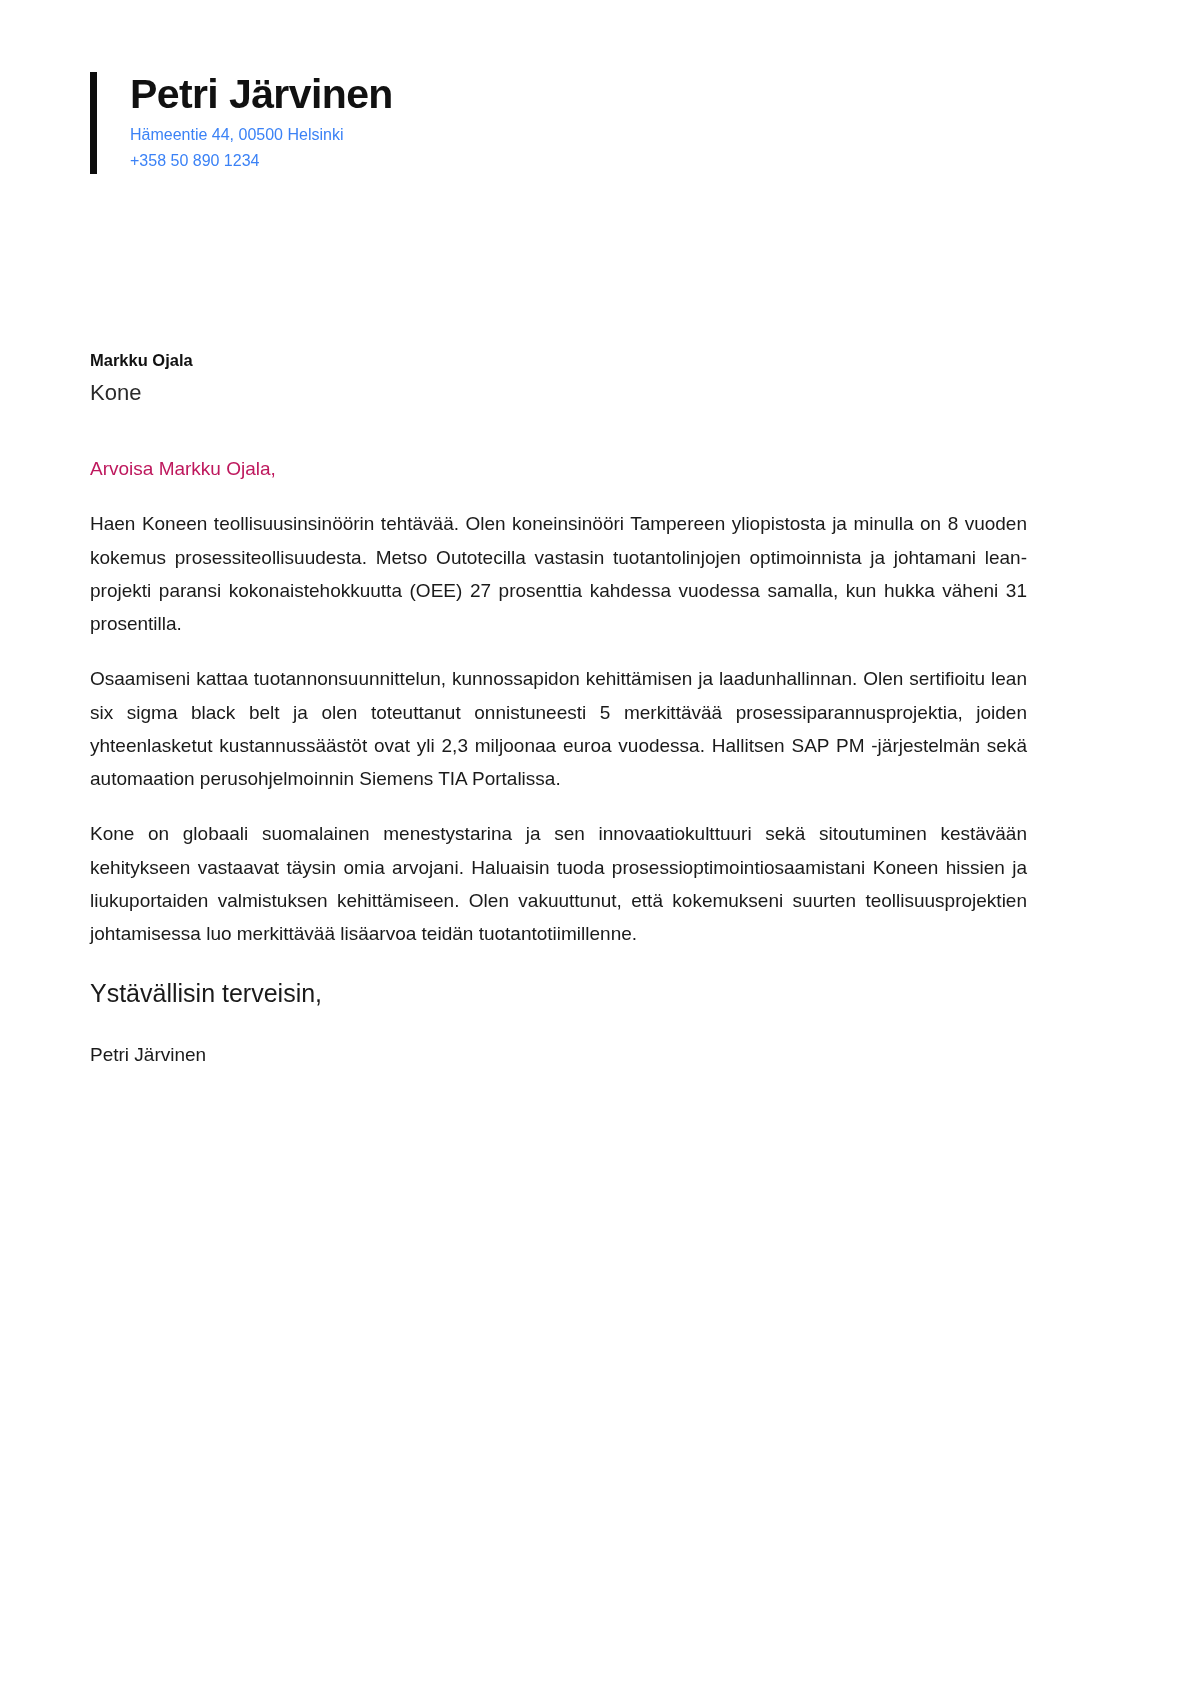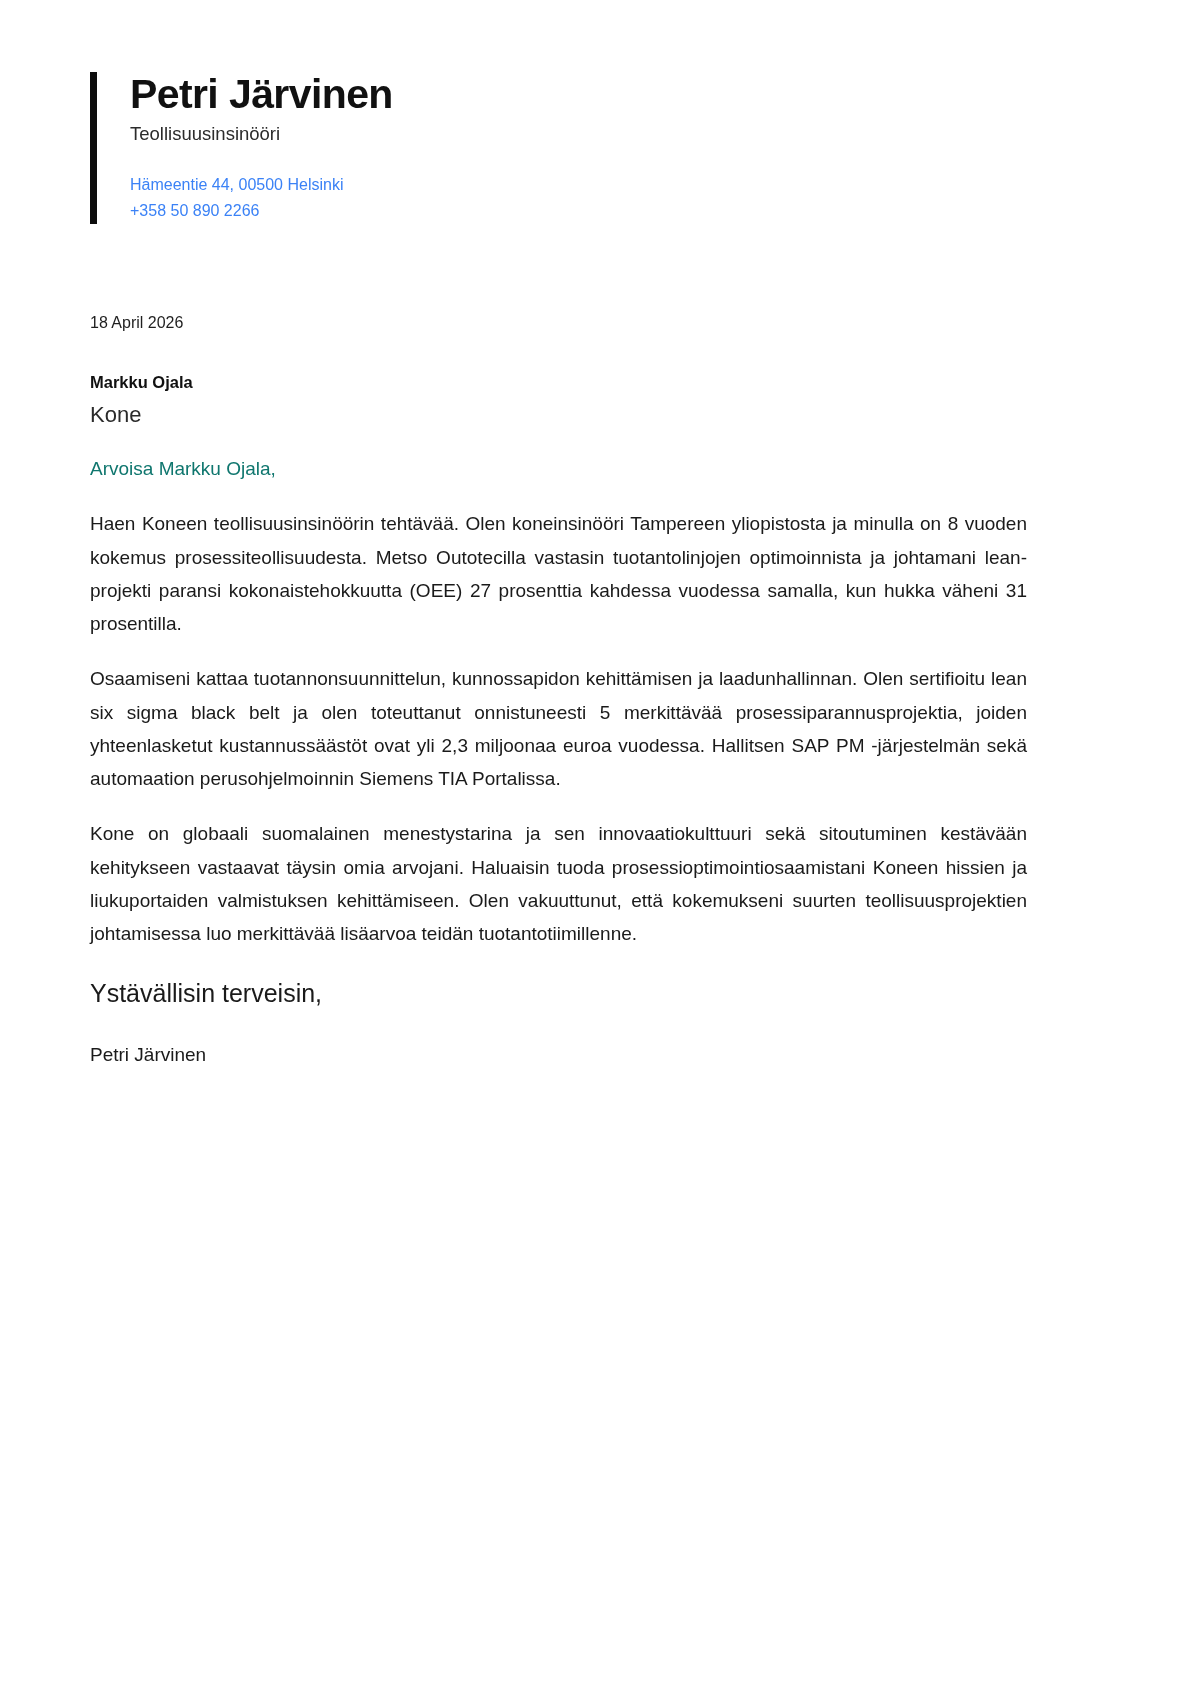--- a/index.html
+++ b/index.html
@@ -99,21 +99,21 @@
   
   .letter-body {
     position: absolute;
     left: 90px;
     top: 452px;
     width: 937px;
   }
   .salutation {
     font-size: 19px;
     line-height: 1.75;
-    color: #0f766e;
+    color: #be185d;
     margin: 0 0 22px 0;
   }
   .para {
     font-size: 19px;
     line-height: 1.75;
     color: #1a1a1a;
     text-align: justify;
     text-justify: inter-word;
     margin: 16px 0 22px 0;
   }
@@ -133,28 +133,26 @@
 </style>
 </head>
 <body>
 
 <div class="page">
 
   <div class="letterhead">
     <div class="rule"></div>
     <div class="letterhead-body">
       <div class="name">Petri Järvinen</div>
-      <div class="job-title">Teollisuusinsinööri</div>
       <div class="contact-line">Hämeentie 44, 00500 Helsinki</div>
-      <div class="contact-line">+358 50 890 2266</div>
+      <div class="contact-line">+358 50 890 1234</div>
     </div>
   </div>
 
   <div class="meta">
-    <div class="date">18 April 2026</div>
     <div class="recipient-name">Markku Ojala</div>
     <div class="recipient-org">Kone</div>
   </div>
 
   <div class="letter-body">
     <p class="salutation">Arvoisa Markku Ojala,</p>
     <p class="para">Haen Koneen teollisuusinsinöörin tehtävää. Olen koneinsinööri Tampereen yliopistosta ja minulla on 8 vuoden kokemus prosessiteollisuudesta. Metso Outotecilla vastasin tuotantolinjojen optimoinnista ja johtamani lean-projekti paransi kokonaistehokkuutta (OEE) 27 prosenttia kahdessa vuodessa samalla, kun hukka väheni 31 prosentilla.</p>
     <p class="para">Osaamiseni kattaa tuotannonsuunnittelun, kunnossapidon kehittämisen ja laadunhallinnan. Olen sertifioitu lean six sigma black belt ja olen toteuttanut onnistuneesti 5 merkittävää prosessiparannusprojektia, joiden yhteenlasketut kustannussäästöt ovat yli 2,3 miljoonaa euroa vuodessa. Hallitsen SAP PM -järjestelmän sekä automaation perusohjelmoinnin Siemens TIA Portalissa.</p>
     <p class="para">Kone on globaali suomalainen menestystarina ja sen innovaatiokulttuuri sekä sitoutuminen kestävään kehitykseen vastaavat täysin omia arvojani. Haluaisin tuoda prosessioptimointiosaamistani Koneen hissien ja liukuportaiden valmistuksen kehittämiseen. Olen vakuuttunut, että kokemukseni suurten teollisuusprojektien johtamisessa luo merkittävää lisäarvoa teidän tuotantotiimillenne.</p>
     <p class="closing">Ystävällisin terveisin,</p>

